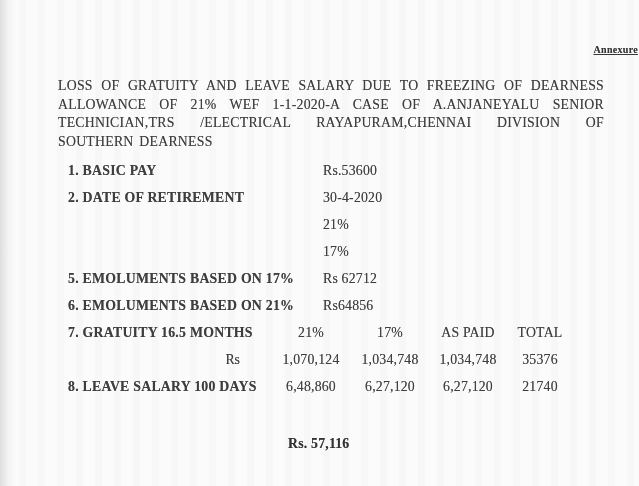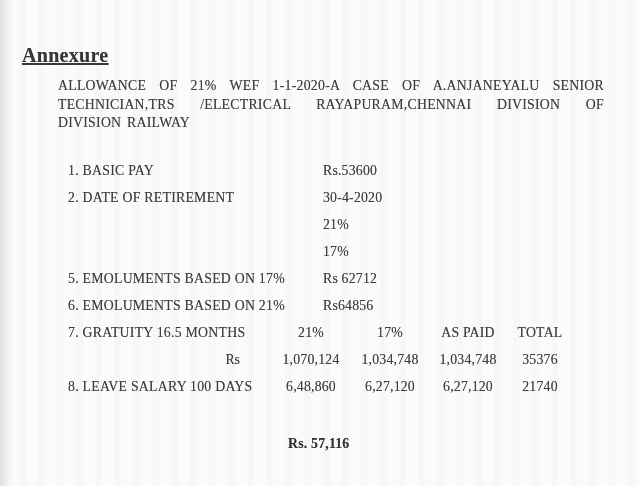--- a/index.html
+++ b/index.html
@@ -22,38 +22,38 @@
     background: repeating-linear-gradient(90deg,
       rgba(0,0,0,0.016) 0 7px, rgba(0,0,0,0) 7px 19px);
   }
   .scan-left-band {
     position:absolute; left:0; top:0; bottom:0; width:16px; pointer-events:none;
     background: linear-gradient(90deg, #e1e1e1 0, #efefef 5px, rgba(251,251,251,0) 15px);
   }
 
   .doc-title {
     position:absolute; top:44px; left:22px; width:616px;
-    text-align:left; font-weight:bold; text-decoration:underline;
-    font-size:20px; letter-spacing:0.3px; color:#373737;
+    text-align:right; font-weight:bold; text-decoration:underline;
+    font-size:10px; letter-spacing:0.3px; color:#373737;
   }
 
   .subject-para {
     position:absolute; top:77px; left:58px; width:546px;
     font-size:13.8px; line-height:18.6px; letter-spacing:0.25px;
     word-spacing:2px;
   }
   .pline { white-space:normal; }
   .pline.just { text-align:justify; text-align-last:justify; }
 
   .row {
     position:absolute; left:0; width:100%; height:19px;
     font-size:13.8px;
   }
   .row .lbl {
-    position:absolute; left:68px; white-space:nowrap; letter-spacing:0.25px;
+    position:absolute; left:68px; white-space:nowrap; letter-spacing:0.25px;font-weight:bold;
   }
   .row .val {
     position:absolute; left:323px; white-space:nowrap; letter-spacing:0.2px;
   }
   .row .col {
     position:absolute; transform:translateX(-50%); white-space:nowrap;
     letter-spacing:0.2px;
   }
   .c1 { left:311px; }
   .c2 { left:390px; }
@@ -71,23 +71,24 @@
 <body>
 
 <div class="page">
 
   <div class="scan-left-band"></div>
   <div class="scan-streaks"></div>
 
   <div class="doc-title">Annexure</div>
 
   <div class="subject-para">
+    <div class="pline just">LOSS OF GRATUITY AND LEAVE SALARY DUE TO FREEZING OF DEARNESS</div>
     <div class="pline just">ALLOWANCE OF 21% WEF 1-1-2020-A CASE OF A.ANJANEYALU SENIOR</div>
     <div class="pline just">TECHNICIAN,TRS /ELECTRICAL RAYAPURAM,CHENNAI DIVISION OF</div>
-    <div class="pline">DIVISION RAILWAY</div>
+    <div class="pline">SOUTHERN DEARNESS</div>
   </div>
 
   <div class="row" style="top:163px">
     <span class="lbl">1. BASIC PAY</span>
     <span class="val">Rs.53600</span>
   </div>
 
   <div class="row" style="top:190px">
     <span class="lbl">2. DATE OF RETIREMENT</span>
     <span class="val">30-4-2020</span>

